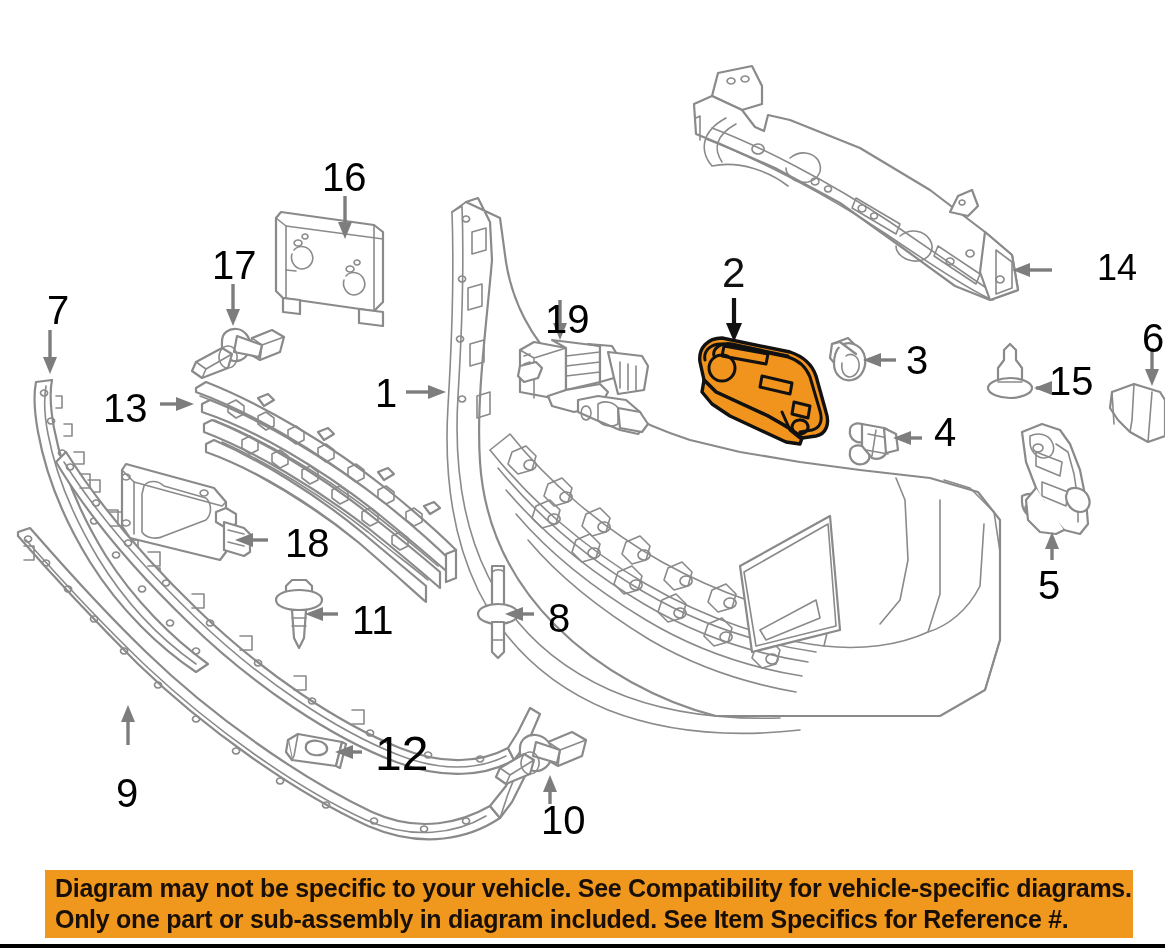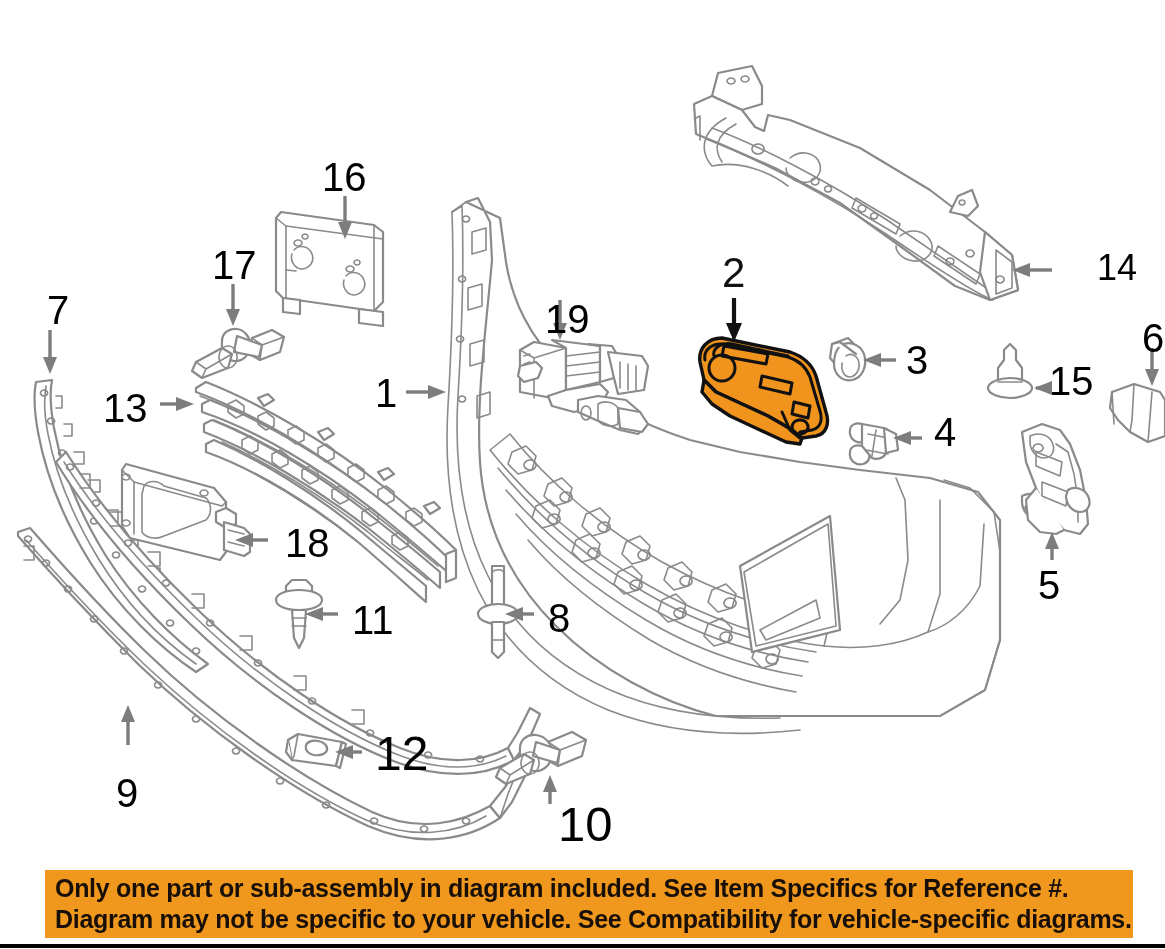--- a/index.html
+++ b/index.html
@@ -497,31 +497,31 @@
 
   <div class="callout" style="left:375px; top:373px; font-size:40px;">1</div>
   <div class="callout highlight" style="left:722px; top:252px; font-size:42px;">2</div>
   <div class="callout" style="left:906px; top:340px; font-size:40px;">3</div>
   <div class="callout" style="left:934px; top:412px; font-size:40px;">4</div>
   <div class="callout" style="left:1038px; top:565px; font-size:40px;">5</div>
   <div class="callout" style="left:1142px; top:318px; font-size:40px;">6</div>
   <div class="callout" style="left:47px; top:290px; font-size:40px;">7</div>
   <div class="callout" style="left:548px; top:598px; font-size:40px;">8</div>
   <div class="callout" style="left:116px; top:773px; font-size:40px;">9</div>
-  <div class="callout" style="left:558px; top:800px; font-size:49px;">10</div>
+  <div class="callout" style="left:541px; top:800px; font-size:40px;">10</div>
   <div class="callout" style="left:352px; top:600px; font-size:40px;">11</div>
   <div class="callout" style="left:375px; top:730px; font-size:48px;">12</div>
   <div class="callout" style="left:103px; top:388px; font-size:40px;">13</div>
   <div class="callout" style="left:1066px; top:250px; font-size:36px;margin-left:31px;">14</div>
   <div class="callout" style="left:1049px; top:361px; font-size:40px;">15</div>
   <div class="callout" style="left:322px; top:157px; font-size:40px;">16</div>
   <div class="callout" style="left:212px; top:245px; font-size:40px;">17</div>
   <div class="callout" style="left:285px; top:523px; font-size:40px;">18</div>
   <div class="callout" style="left:545px; top:263px; font-size:40px;margin-top:36px;">19</div>
 
   <div id="banner">
+    <div class="line">Diagram may not be specific to your vehicle. See Compatibility for vehicle-specific diagrams.</div>
     <div class="line">Only one part or sub-assembly in diagram included. See Item Specifics for Reference #.</div>
-    <div class="line">Diagram may not be specific to your vehicle. See Compatibility for vehicle-specific diagrams.</div>
   </div>
 
   <div id="bottom-rule"></div>
 
 </div>
 
 </body></html>

